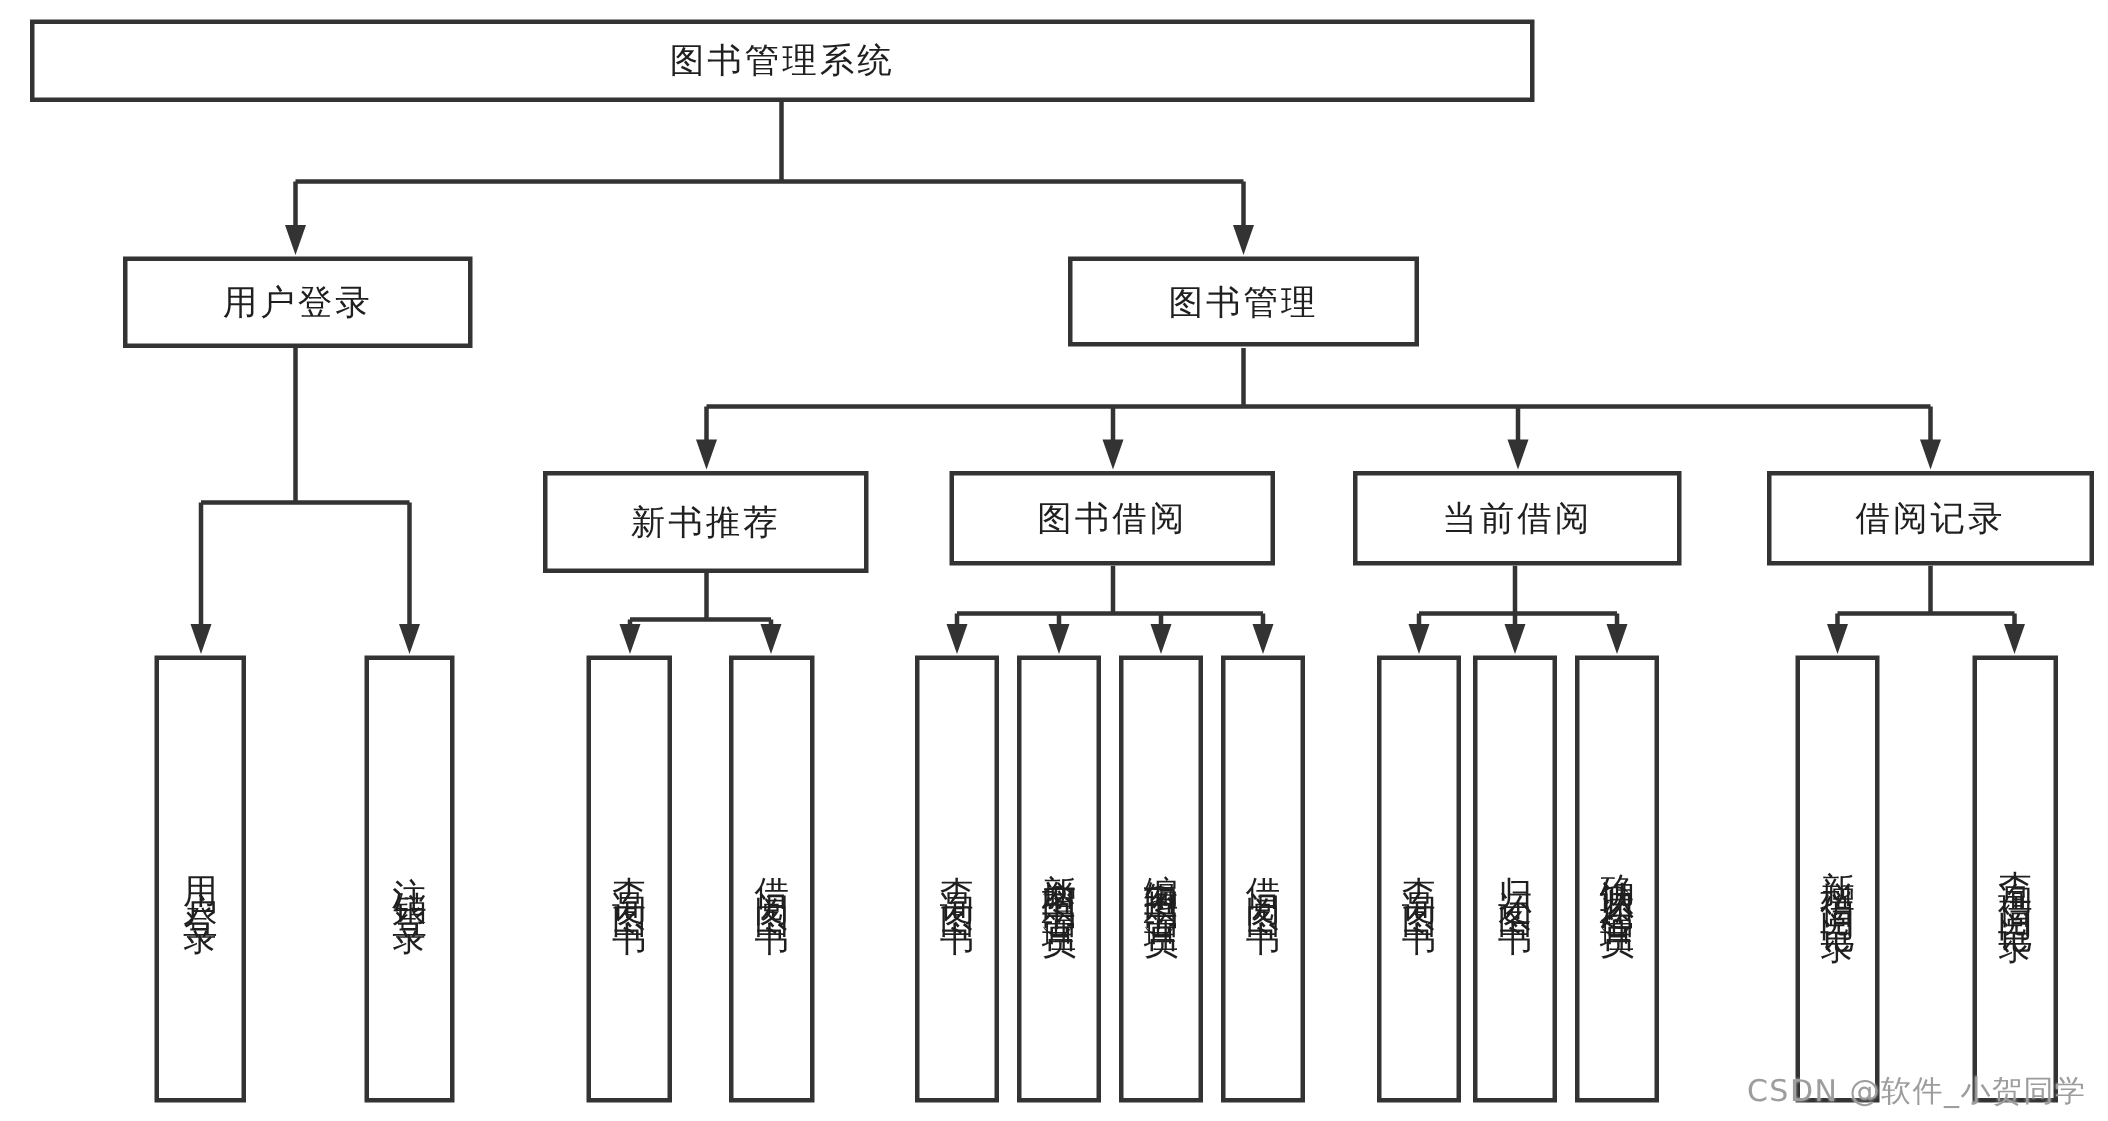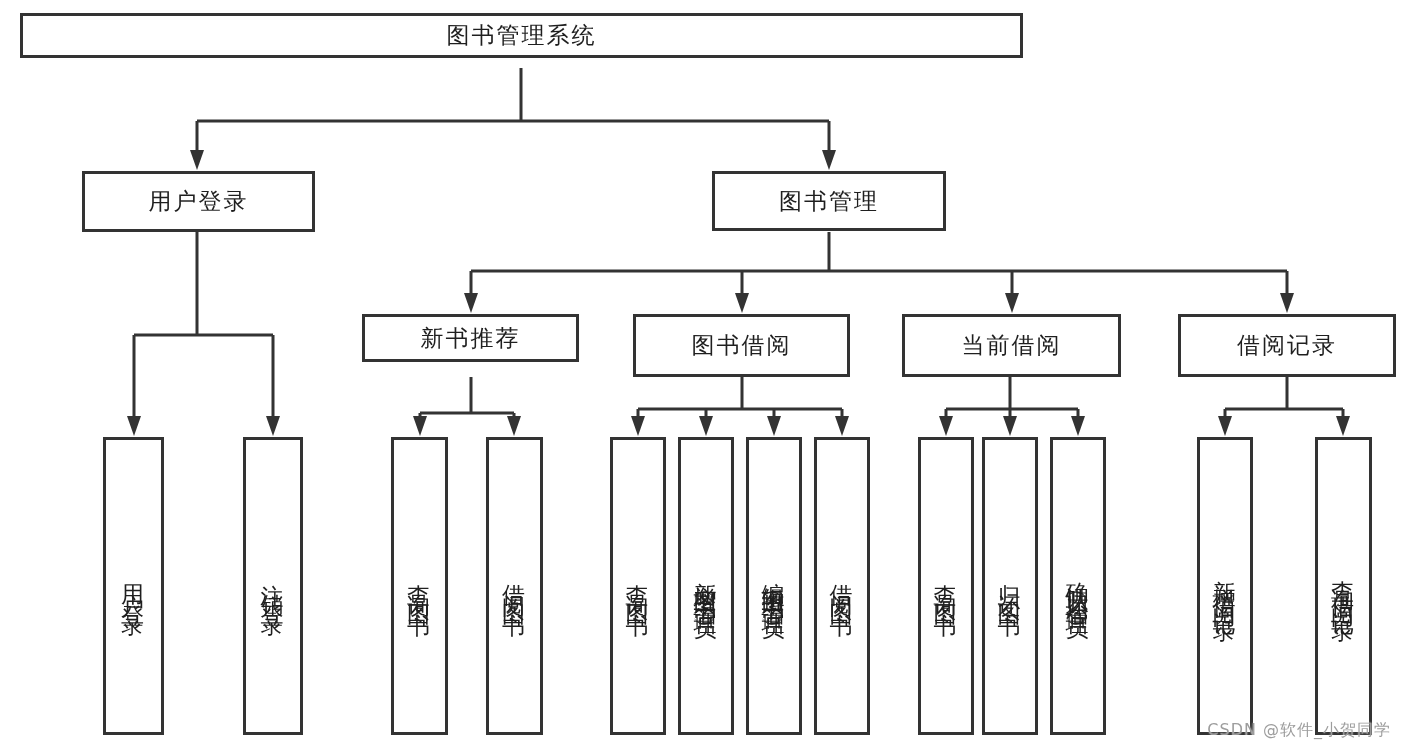--- a/index.html
+++ b/index.html
@@ -27,21 +27,21 @@
   .box.v{top:437px;height:298px;}
   .vtext{
     writing-mode:vertical-rl;text-orientation:mixed;
     font-size:23px;white-space:nowrap;color:var(--text);
   }
   .v4 .vtext{letter-spacing:10px;}
   .v6 .vtext{letter-spacing:8px;}
   .v9 .vtext{letter-spacing:5px;}
   .watermark{
     position:absolute;right:14px;bottom:6px;z-index:3;
-    font-size:16px;color:var(--watermark);letter-spacing:1px;white-space:nowrap;
+    font-size:20px;color:var(--watermark);letter-spacing:1px;white-space:nowrap;
     text-shadow:0 0 2px rgba(255,255,255,.8);
   }
 </style>
 </head>
 <body>
 
 <div class="canvas">
 
   <svg class="connectors" viewBox="0 0 1405 747" xmlns="http://www.w3.org/2000/svg">
 
@@ -86,32 +86,32 @@
       <polygon class="carrow" points="1078,436 1071,416 1085,416"></polygon>
     </g>
 
     <g>
       <path class="cline" d="M1287 377 V409 M1225 409 H1343 M1225 409 V419 M1343 409 V419"></path>
       <polygon class="carrow" points="1225,436 1218,416 1232,416"></polygon>
       <polygon class="carrow" points="1343,436 1336,416 1350,416"></polygon>
     </g>
   </svg>
 
-  <div class="box h" style="left:20px;top:13px;width:1003px;height:45px;">
+  <div class="box h" style="left:20px;top:13px;width:1003px;height:55px;">
     <span>图书管理系统</span>
   </div>
 
   <div class="box h" style="left:82px;top:171px;width:233px;height:61px;">
     <span>用户登录</span>
   </div>
   <div class="box h" style="left:712px;top:171px;width:234px;height:60px;">
     <span>图书管理</span>
   </div>
 
-  <div class="box h" style="left:362px;top:314px;width:217px;height:48px;">
+  <div class="box h" style="left:362px;top:314px;width:217px;height:68px;">
     <span>新书推荐</span>
   </div>
   <div class="box h" style="left:633px;top:314px;width:217px;height:63px;">
     <span>图书借阅</span>
   </div>
   <div class="box h" style="left:902px;top:314px;width:219px;height:63px;">
     <span>当前借阅</span>
   </div>
   <div class="box h" style="left:1178px;top:314px;width:218px;height:63px;">
     <span>借阅记录</span>

